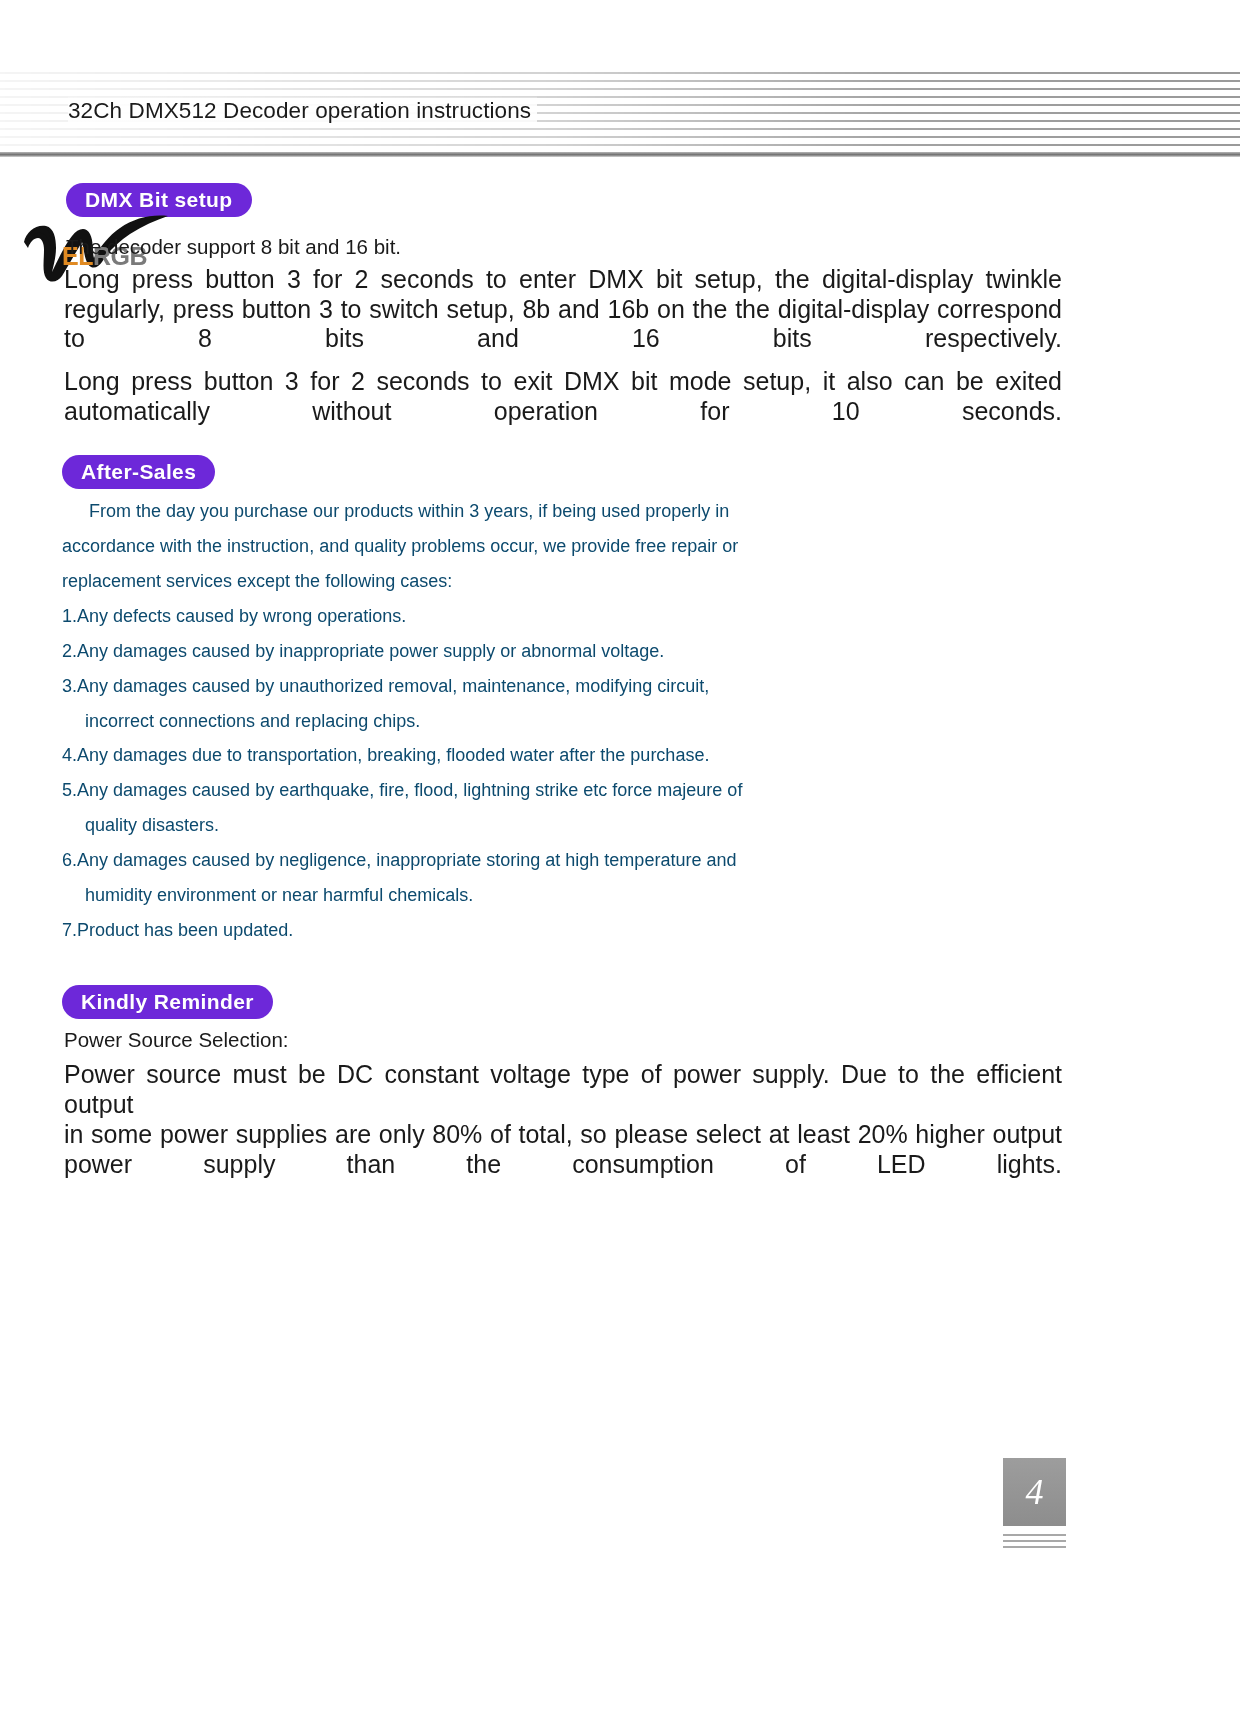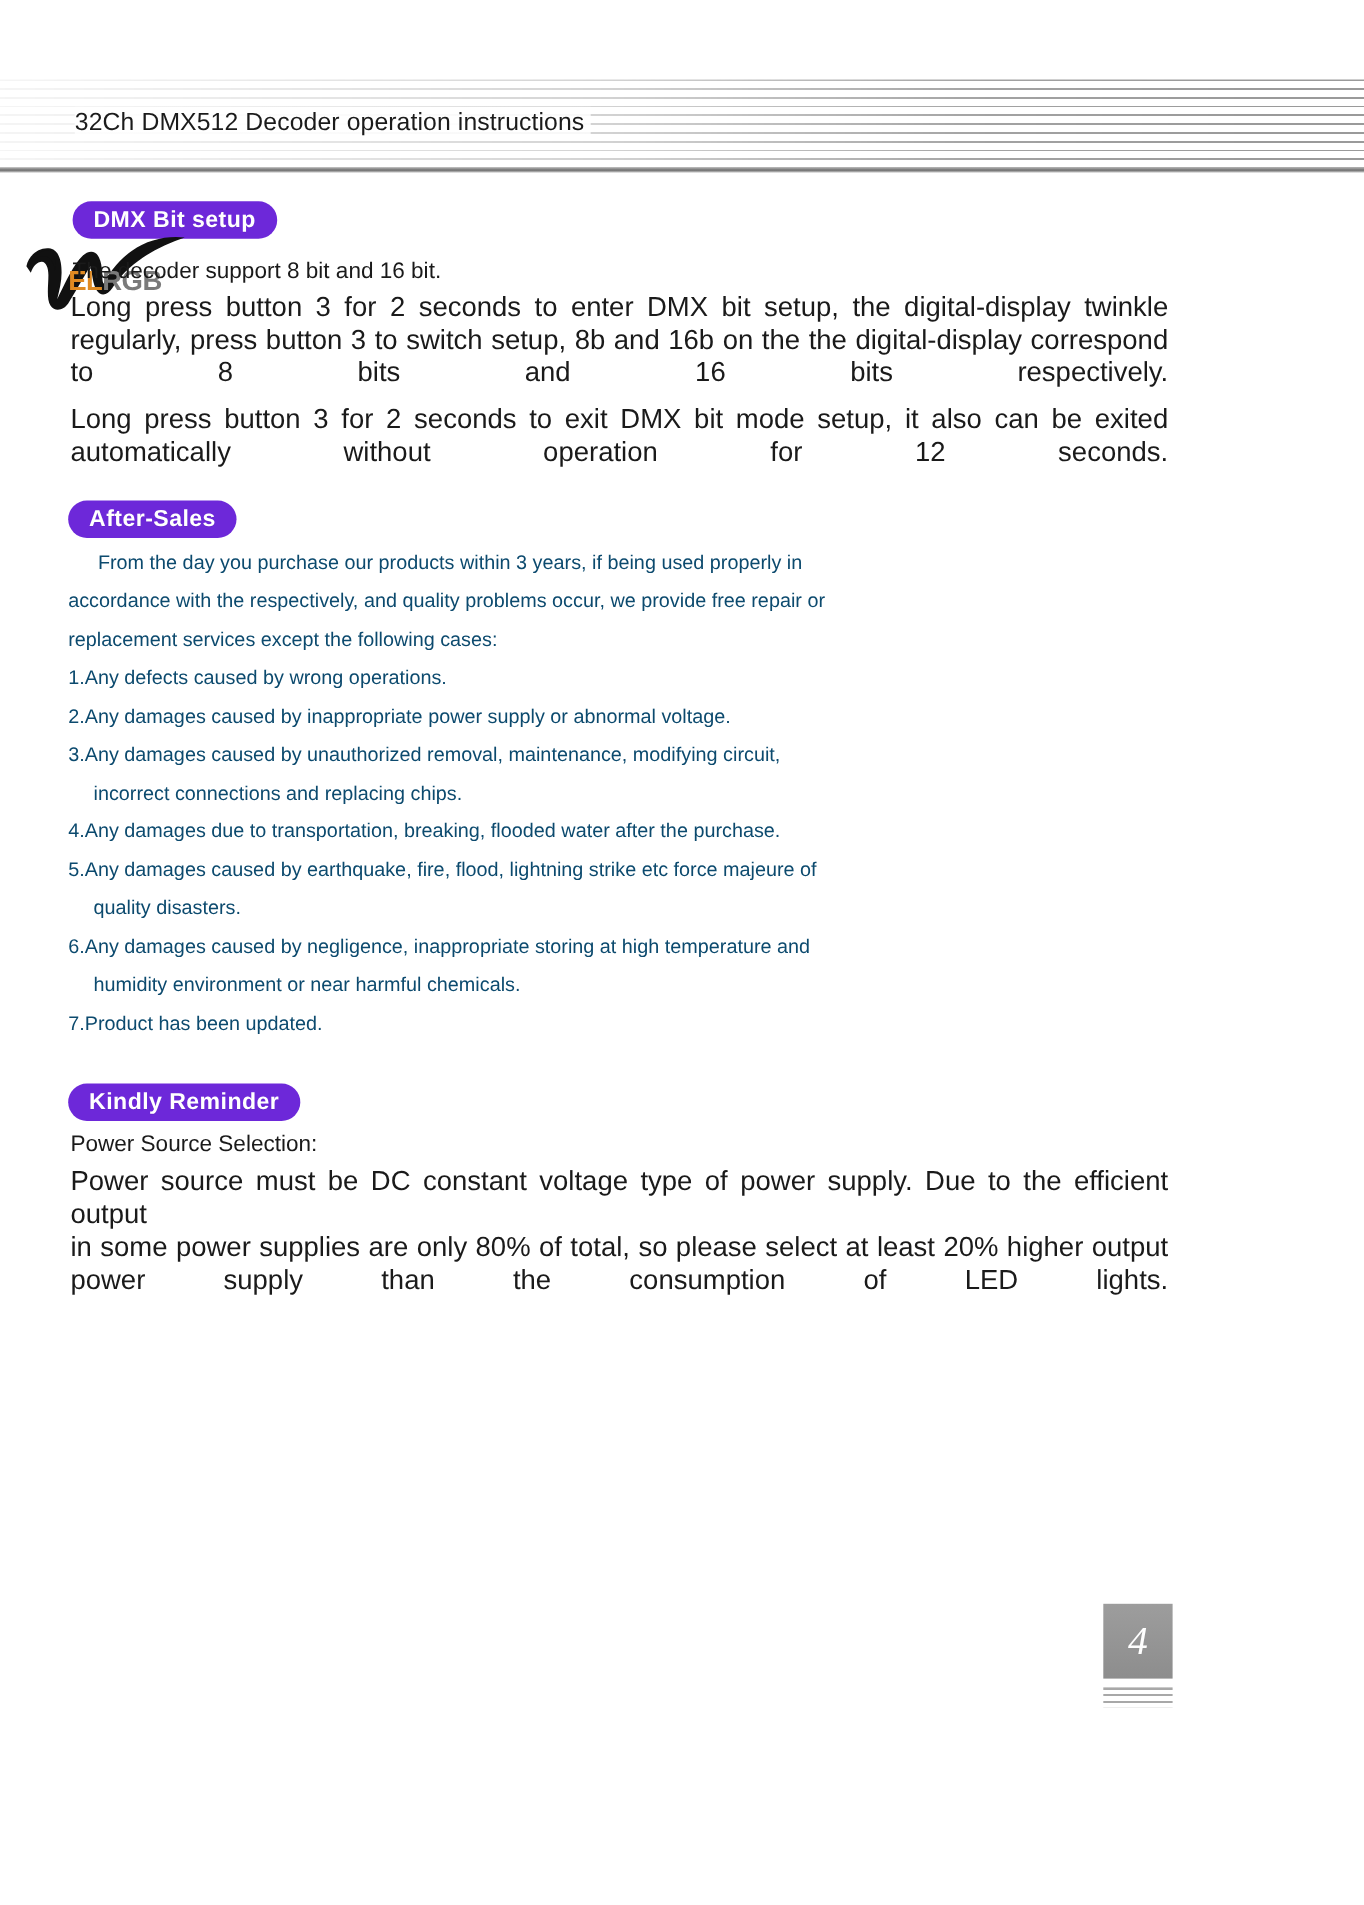--- a/index.html
+++ b/index.html
@@ -202,27 +202,27 @@
   <div class="body-text" style="left:66px; top:237px;">The decoder support 8 bit and 16 bit.</div>
 
   <div class="para just" style="left:64px; top:265px; width:998px; line-height:29.5px;">
     <span class="line">Long press button 3 for 2 seconds to enter DMX bit setup, the digital-display twinkle</span>
     <span class="line">regularly, press button 3 to switch setup, 8b and 16b on the the digital-display correspond</span>
     <span class="line" style="text-align:left;">to 8 bits and 16 bits  respectively.</span>
   </div>
 
   <div class="para just" style="left:64px; top:366px; width:998px; line-height:30px;">
     <span class="line">Long press button 3 for 2 seconds to exit DMX bit mode setup, it also can be exited</span>
-    <span class="line" style="text-align:left;">automatically without operation for 12 seconds.</span>
+    <span class="line" style="text-align:left;">automatically without operation for 10 seconds.</span>
   </div>
 
   <div class="pill" id="pill-after">After-Sales</div>
 
   <div class="as-line" style="left:89px; top:501px;">From the day you purchase our products within 3 years, if being used properly in</div>
-  <div class="as-line" style="top:536px;">accordance with the respectively, and quality problems occur, we provide free repair or</div>
+  <div class="as-line" style="top:536px;">accordance with the instruction, and quality problems occur, we provide free repair or</div>
   <div class="as-line" style="top:571px;">replacement services except the following cases:</div>
 
   <div class="as-line" style="top:606px;">
     <span>1.</span><span>Any defects caused by wrong operations.</span>
   </div>
 
   <div class="as-line" style="top:641px;">
     <span>2.</span><span>Any damages caused by inappropriate power supply or abnormal voltage.</span>
   </div>
 

